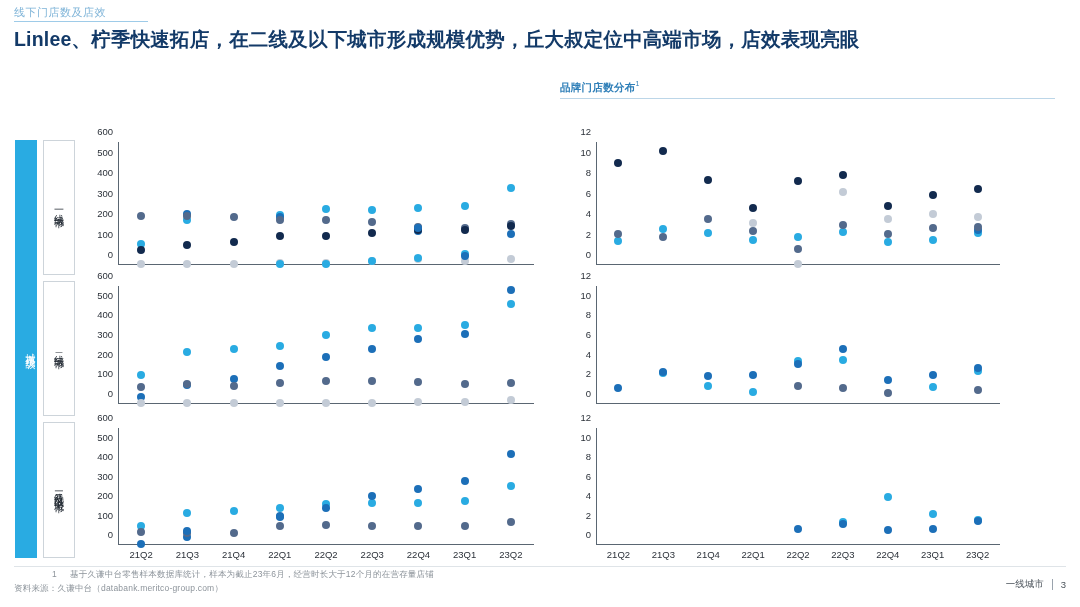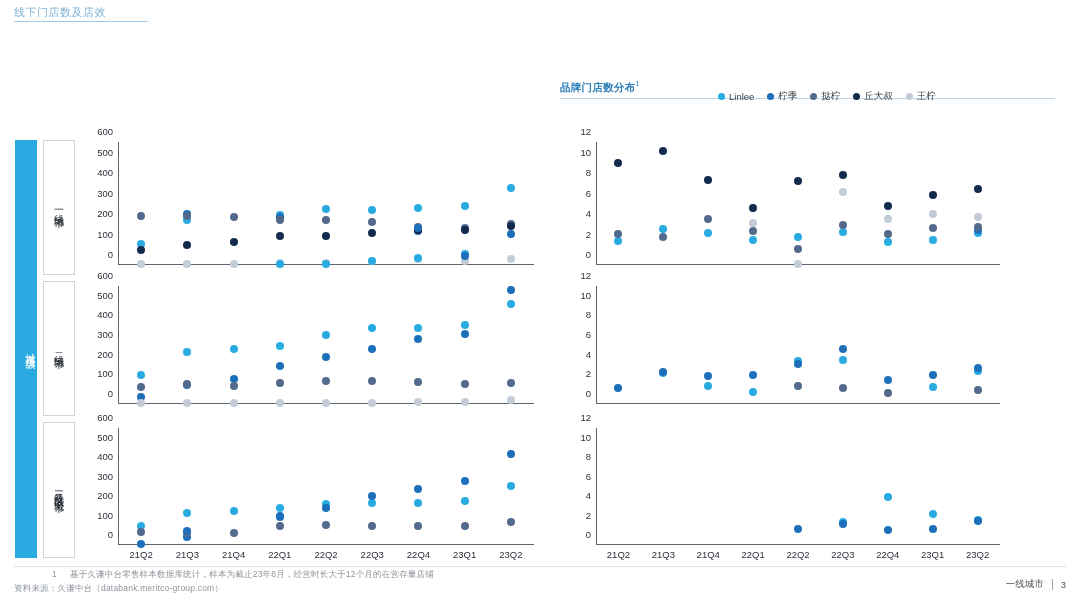--- a/index.html
+++ b/index.html
@@ -120,49 +120,28 @@
   }
   .pg .bar { width: 1px; height: 11px; background: #9aa3ad; display: block; }
 </style>
 </head>
 <body>
 
 <div class="page">
 
   <div class="eyebrow">线下门店数及店效</div>
   <div class="rule-top"></div>
+  <div class="headline">Linlee、柠季快速拓店，在二线及以下城市形成规模优势，丘大叔定位中高端市场，店效表现亮眼</div>
 
 
   <div class="colhead" style="left:560px; top:80px; width:495px;">
     <div class="ctitle"><span>品牌门店数分布</span><sup>1</sup></div>
     <div class="cline"></div>
   </div>
 
-  <div class="legend" id="legend">
-      <div class="lg-item">
-        <span class="lg-dot" style="background: rgb(41, 171, 226);"></span>
-        <span class="lg-txt">Linlee</span>
-      </div>
-      <div class="lg-item">
-        <span class="lg-dot" style="background: rgb(28, 111, 184);"></span>
-        <span class="lg-txt">柠季</span>
-      </div>
-      <div class="lg-item">
-        <span class="lg-dot" style="background: rgb(83, 106, 140);"></span>
-        <span class="lg-txt">挞柠</span>
-      </div>
-      <div class="lg-item">
-        <span class="lg-dot" style="background: rgb(18, 42, 78);"></span>
-        <span class="lg-txt">丘大叔</span>
-      </div>
-      <div class="lg-item">
-        <span class="lg-dot" style="background: rgb(195, 203, 214);"></span>
-        <span class="lg-txt">王柠</span>
-      </div>
-    </div>
 
   <div class="dim-bar">
     <span>城市线级</span>
   </div>
   <div class="rowlabel" style="top:140px; height:135px;">
     <span>一线城市</span>
   </div>
   <div class="rowlabel" style="top:281px; height:135px;">
     <span>二线城市</span>
   </div>

